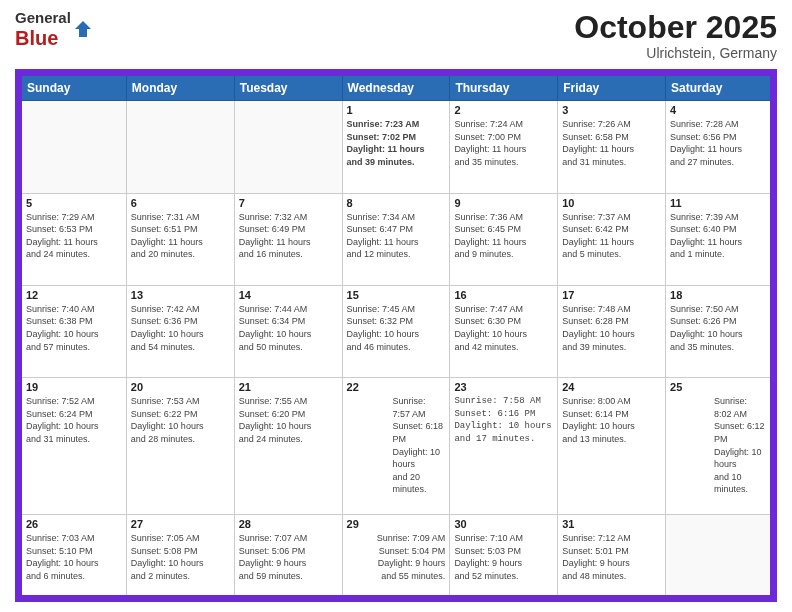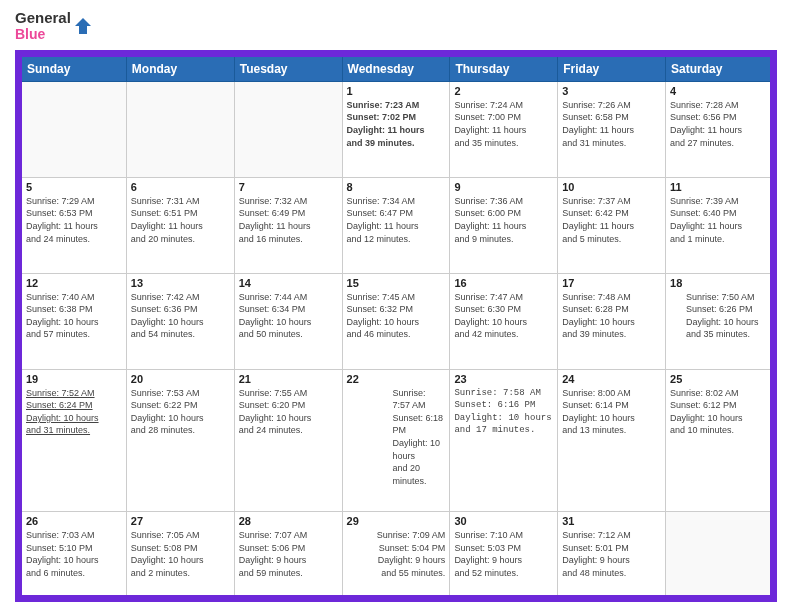--- a/index.html
+++ b/index.html
@@ -31,23 +31,23 @@
       display: flex;
       flex-direction: column;
       line-height: 1.1;
     }
     .logo-general {
       font-size: 15px;
       font-weight: bold;
       color: #333;
     }
     .logo-blue {
-      font-size: 14px;
-      font-weight: bold;
-      color: #ec4899;
+      font-size: 20px;
+      font-weight: bold;
+      color: #b91c1c;
     }
     .logo-icon {
       width: 20px;
       height: 20px;
       margin-left: 2px;
     }
     .title-block {
       text-align: right;
     }
     .month-title {
@@ -109,20 +109,24 @@
 <div class="page">
   <div class="header">
     <div class="logo">
       <div class="logo-text">
         <span class="logo-general">General</span>
         <span class="logo-blue">Blue</span>
       </div>
       <svg class="logo-icon" viewBox="0 0 20 20">
         <polygon points="10,2 18,10 14,10 14,18 6,18 6,10 2,10" fill="#2a6db5"></polygon>
       </svg>
+    </div>
+    <div class="title-block">
+      <div class="month-title">October 2025</div>
+      <div class="location">Ulrichstein, Germany</div>
     </div>
   </div>
 
   <table class="calendar">
     <thead>
       <tr>
         <th>Sunday</th>
         <th>Monday</th>
         <th>Tuesday</th>
         <th>Wednesday</th>
@@ -190,21 +194,21 @@
           <td>
             <span class="day-num">8</span>
             <div class="day-info" style="white-space: pre-line;">Sunrise: 7:34 AM
 Sunset: 6:47 PM
 Daylight: 11 hours
 and 12 minutes.</div>
           </td>
           <td>
             <span class="day-num">9</span>
             <div class="day-info" style="white-space: pre-line;">Sunrise: 7:36 AM
-Sunset: 6:00 PM
+Sunset: 6:45 PM
 Daylight: 11 hours
 and 9 minutes.</div>
           </td>
           <td>
             <span class="day-num">10</span>
             <div class="day-info" style="white-space: pre-line;">Sunrise: 7:37 AM
 Sunset: 6:42 PM
 Daylight: 11 hours
 and 5 minutes.</div>
           </td>
@@ -254,30 +258,30 @@
           </td>
           <td>
             <span class="day-num">17</span>
             <div class="day-info" style="white-space: pre-line;">Sunrise: 7:48 AM
 Sunset: 6:28 PM
 Daylight: 10 hours
 and 39 minutes.</div>
           </td>
           <td>
             <span class="day-num">18</span>
-            <div class="day-info" style="white-space: pre-line; margin-left: 16px;">Sunrise: 7:50 AM
+            <div class="day-info" style="white-space: pre-line;">Sunrise: 7:50 AM
 Sunset: 6:26 PM
 Daylight: 10 hours
 and 35 minutes.</div>
           </td>
         </tr>
         <tr>
           <td>
             <span class="day-num">19</span>
-            <div class="day-info" style="white-space: pre-line; text-decoration: underline;">Sunrise: 7:52 AM
+            <div class="day-info" style="white-space: pre-line;">Sunrise: 7:52 AM
 Sunset: 6:24 PM
 Daylight: 10 hours
 and 31 minutes.</div>
           </td>
           <td>
             <span class="day-num">20</span>
             <div class="day-info" style="white-space: pre-line;">Sunrise: 7:53 AM
 Sunset: 6:22 PM
 Daylight: 10 hours
 and 28 minutes.</div>
@@ -305,21 +309,21 @@
           </td>
           <td>
             <span class="day-num">24</span>
             <div class="day-info" style="white-space: pre-line;">Sunrise: 8:00 AM
 Sunset: 6:14 PM
 Daylight: 10 hours
 and 13 minutes.</div>
           </td>
           <td>
             <span class="day-num">25</span>
-            <div class="day-info" style="white-space: pre-line;">Sunrise: 8:02 AM
+            <div class="day-info" style="white-space: pre-line; margin-left: 44px;">Sunrise: 8:02 AM
 Sunset: 6:12 PM
 Daylight: 10 hours
 and 10 minutes.</div>
           </td>
         </tr>
         <tr class="last-row">
           <td>
             <span class="day-num">26</span>
             <div class="day-info" style="white-space: pre-line;">Sunrise: 7:03 AM
 Sunset: 5:10 PM

